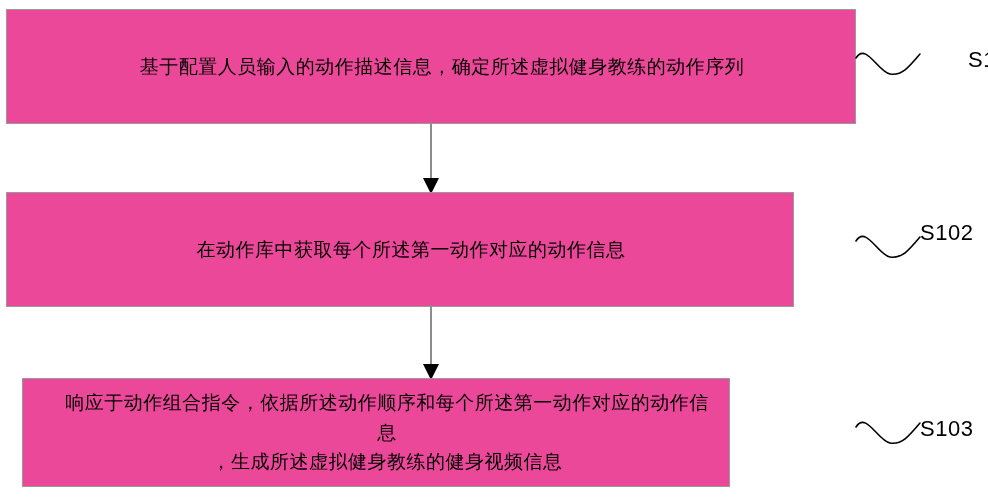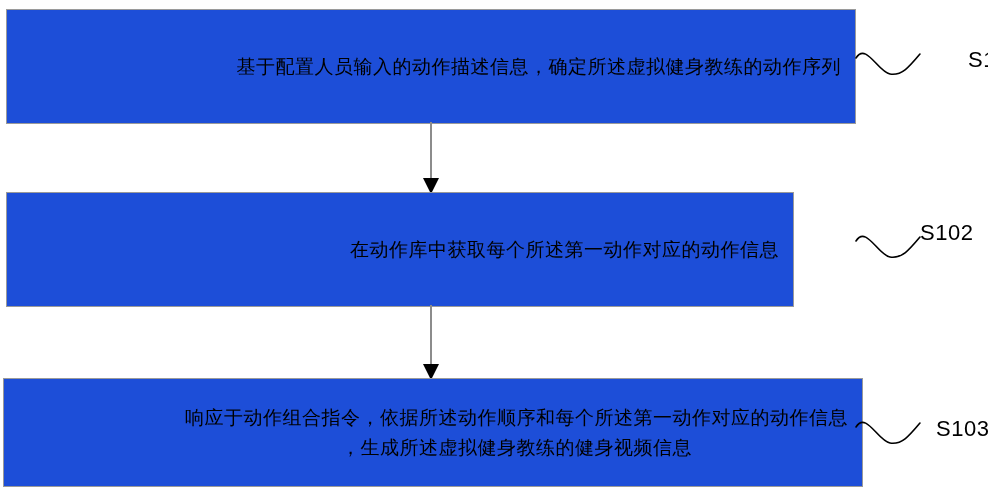--- a/index.html
+++ b/index.html
@@ -14,24 +14,24 @@
     position: relative;
     width: 988px;
     height: 500px;
     background: #ffffff;
     overflow: hidden;
   }
   .step-box {
     position: absolute;
     box-sizing: border-box;
     border: 1.5px solid #9a9a9a;
-    background: #1d4ed8;
+    background: #ec4899;
     display: flex;
     align-items: center;
-    justify-content: flex-end;
+    justify-content: center;
     text-align: center;
     padding-left: 22px;
   }
   .step-text {
     font-size: 19px;
     line-height: 1.55;
     color: #000000;
     letter-spacing: 0.5px;
     padding: 0 14px;
     white-space: pre-line;
@@ -47,29 +47,29 @@
     position: absolute;
     pointer-events: none;
   }
   .connector {
     position: absolute;
     pointer-events: none;
   }
   
   #box-s101 { left: 6px;  top: 9px;   width: 850px; height: 115px; }
   #box-s102 { left: 6px;  top: 192px; width: 788px; height: 115px; }
-  #box-s103 { left: 3px;  top: 378px; width: 860px; height: 109px; }
+  #box-s103 { left: 22px;  top: 378px; width: 708px; height: 109px; }
   
   #leader-s101 { left: 852px; top: 38px;  width: 72px; height: 46px; }
   #leader-s102 { left: 852px; top: 221px; width: 72px; height: 46px; }
   #leader-s103 { left: 852px; top: 407px; width: 72px; height: 46px; }
   
   #label-s101 { left: 920px; top: 47px; margin-left: 48px; }
   #label-s102 { left: 920px; top: 220px; }
-  #label-s103 { left: 920px; top: 416px; margin-left: 16px; }
+  #label-s103 { left: 920px; top: 416px; }
   
   #arrow-1 { left: 410px; top: 122px; width: 42px; height: 72px; }
   #arrow-2 { left: 410px; top: 305px; width: 42px; height: 75px; }
 </style>
 </head>
 <body>
 
 <div id="flowchart">
 
   <div class="step-box" id="box-s101">

